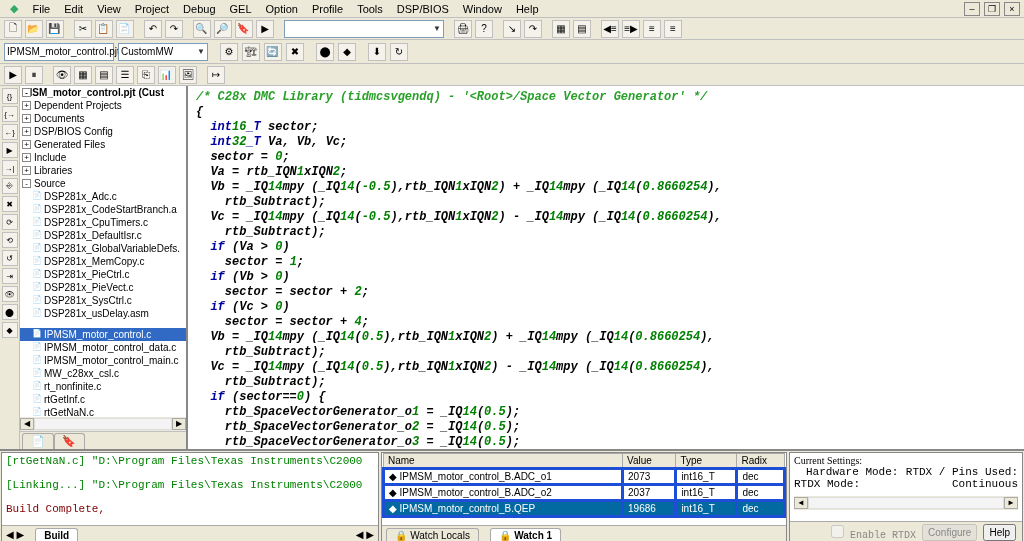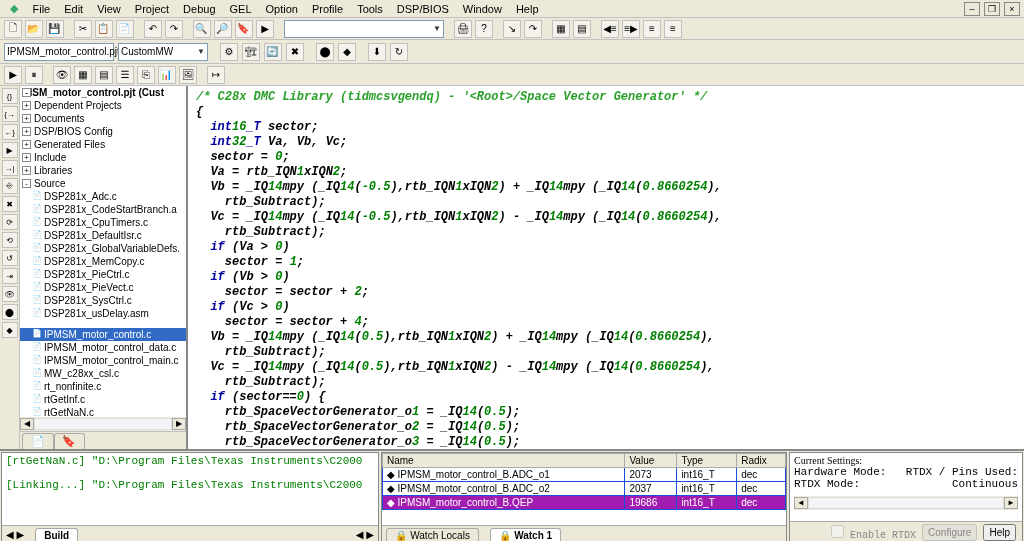--- a/index.html
+++ b/index.html
@@ -64,22 +64,22 @@
   .output-body .green { color:#008000;}
   .output-body .maroon { color:#800000;}
   .panel-tabs { height:18px; background:#ece9d8; border-top:1px solid #aaa; display:flex; align-items:center; gap:4px; padding:0 4px; font-size:10px;}
   .tab { border:1px solid #aaa; border-bottom:none; padding:1px 8px; background:#ece9d8; border-radius:3px 3px 0 0;}
   .tab.active { background:#fff; font-weight:bold;margin-left:7px;}
 
   .watch-panel { flex:1; }
   .watch-table { flex:1; overflow:auto;}
   .watch-table table { width:100%; border-collapse:collapse; font-size:10px;}
   .watch-table th { background:#ece9d8; border:1px solid #aaa; text-align:left; padding:1px 4px; font-weight:normal;}
-  .watch-table td { border:1px solid #1d4ed8; padding:1px 4px;}
-  .watch-table tr.sel td { background:#a21caf; color:#fff;}
+  .watch-table td { border:3px solid #1d4ed8; padding:1px 4px;}
+  .watch-table tr.sel td { background:#0369a1; color:#fff;}
 
   .rtdx-panel { width:234px; font-family:"Courier New", monospace; font-size:11px;}
   .rtdx-body { flex:1; padding:2px 4px; overflow:hidden;}
   .rtdx-btns { height:22px; display:flex; justify-content:flex-end; gap:6px; align-items:center; padding:0 6px; background:#ece9d8; border-top:1px solid #aaa;}
   .rtdx-btns button { font-size:10px; padding:1px 4px;}
   .rtdx-btns .disabled { color:#888;}
 
   .tree-item .exp { position:absolute; left:2px; top:2px; width:9px; height:9px; border:1px solid #888; background:#fff; font-size:8px; line-height:7px; text-align:center;}
 
   .scroll-h { height:14px; background:#ece9d8; display:flex; align-items:center;}
@@ -249,20 +249,21 @@
   </div>
 </div>
 
 <div class="bottom">
   <div class="bpanel output-panel">
     <div class="output-body" id="outbody">
         <div class="green">[rtGetNaN.c] "D:\Program Files\Texas Instruments\C2000</div>
         <div class="">&nbsp;</div>
         <div class="green">[Linking...] "D:\Program Files\Texas Instruments\C2000</div>
         <div class="">&nbsp;</div>
+        <div class="maroon">Build Complete,</div>
       </div>
     <div class="panel-tabs">
       <span>◀ ▶</span>
       <div class="tab active">Build</div>
       <div style="flex:1"></div>
       <span>◀ ▶</span>
     </div>
   </div>
 
   <div class="bpanel watch-panel">
@@ -300,21 +301,21 @@
     </div>
     <div class="panel-tabs">
       <div class="tab">🔒 <span>Watch Locals</span></div>
       <div class="tab active">🔒 <span>Watch 1</span></div>
     </div>
   </div>
 
   <div class="bpanel rtdx-panel">
     <div class="rtdx-body">
       <div style="font-family:Tahoma;font-size:10px;">Current Settings:</div>
-      <div style="display:flex; justify-content:space-between;">
+      <div style="display:flex; justify-content:space-between;margin-left:12px;">
           <span>Hardware Mode:</span>
           <span>RTDX / Pins Used:</span>
         </div>
       <div style="display:flex; justify-content:space-between;">
           <span>RTDX Mode:</span>
           <span>Continuous</span>
         </div>
       <div class="scroll-h" style="margin-top:6px;">
         <div class="sbtn">◀</div>
           <div class="track"></div>

